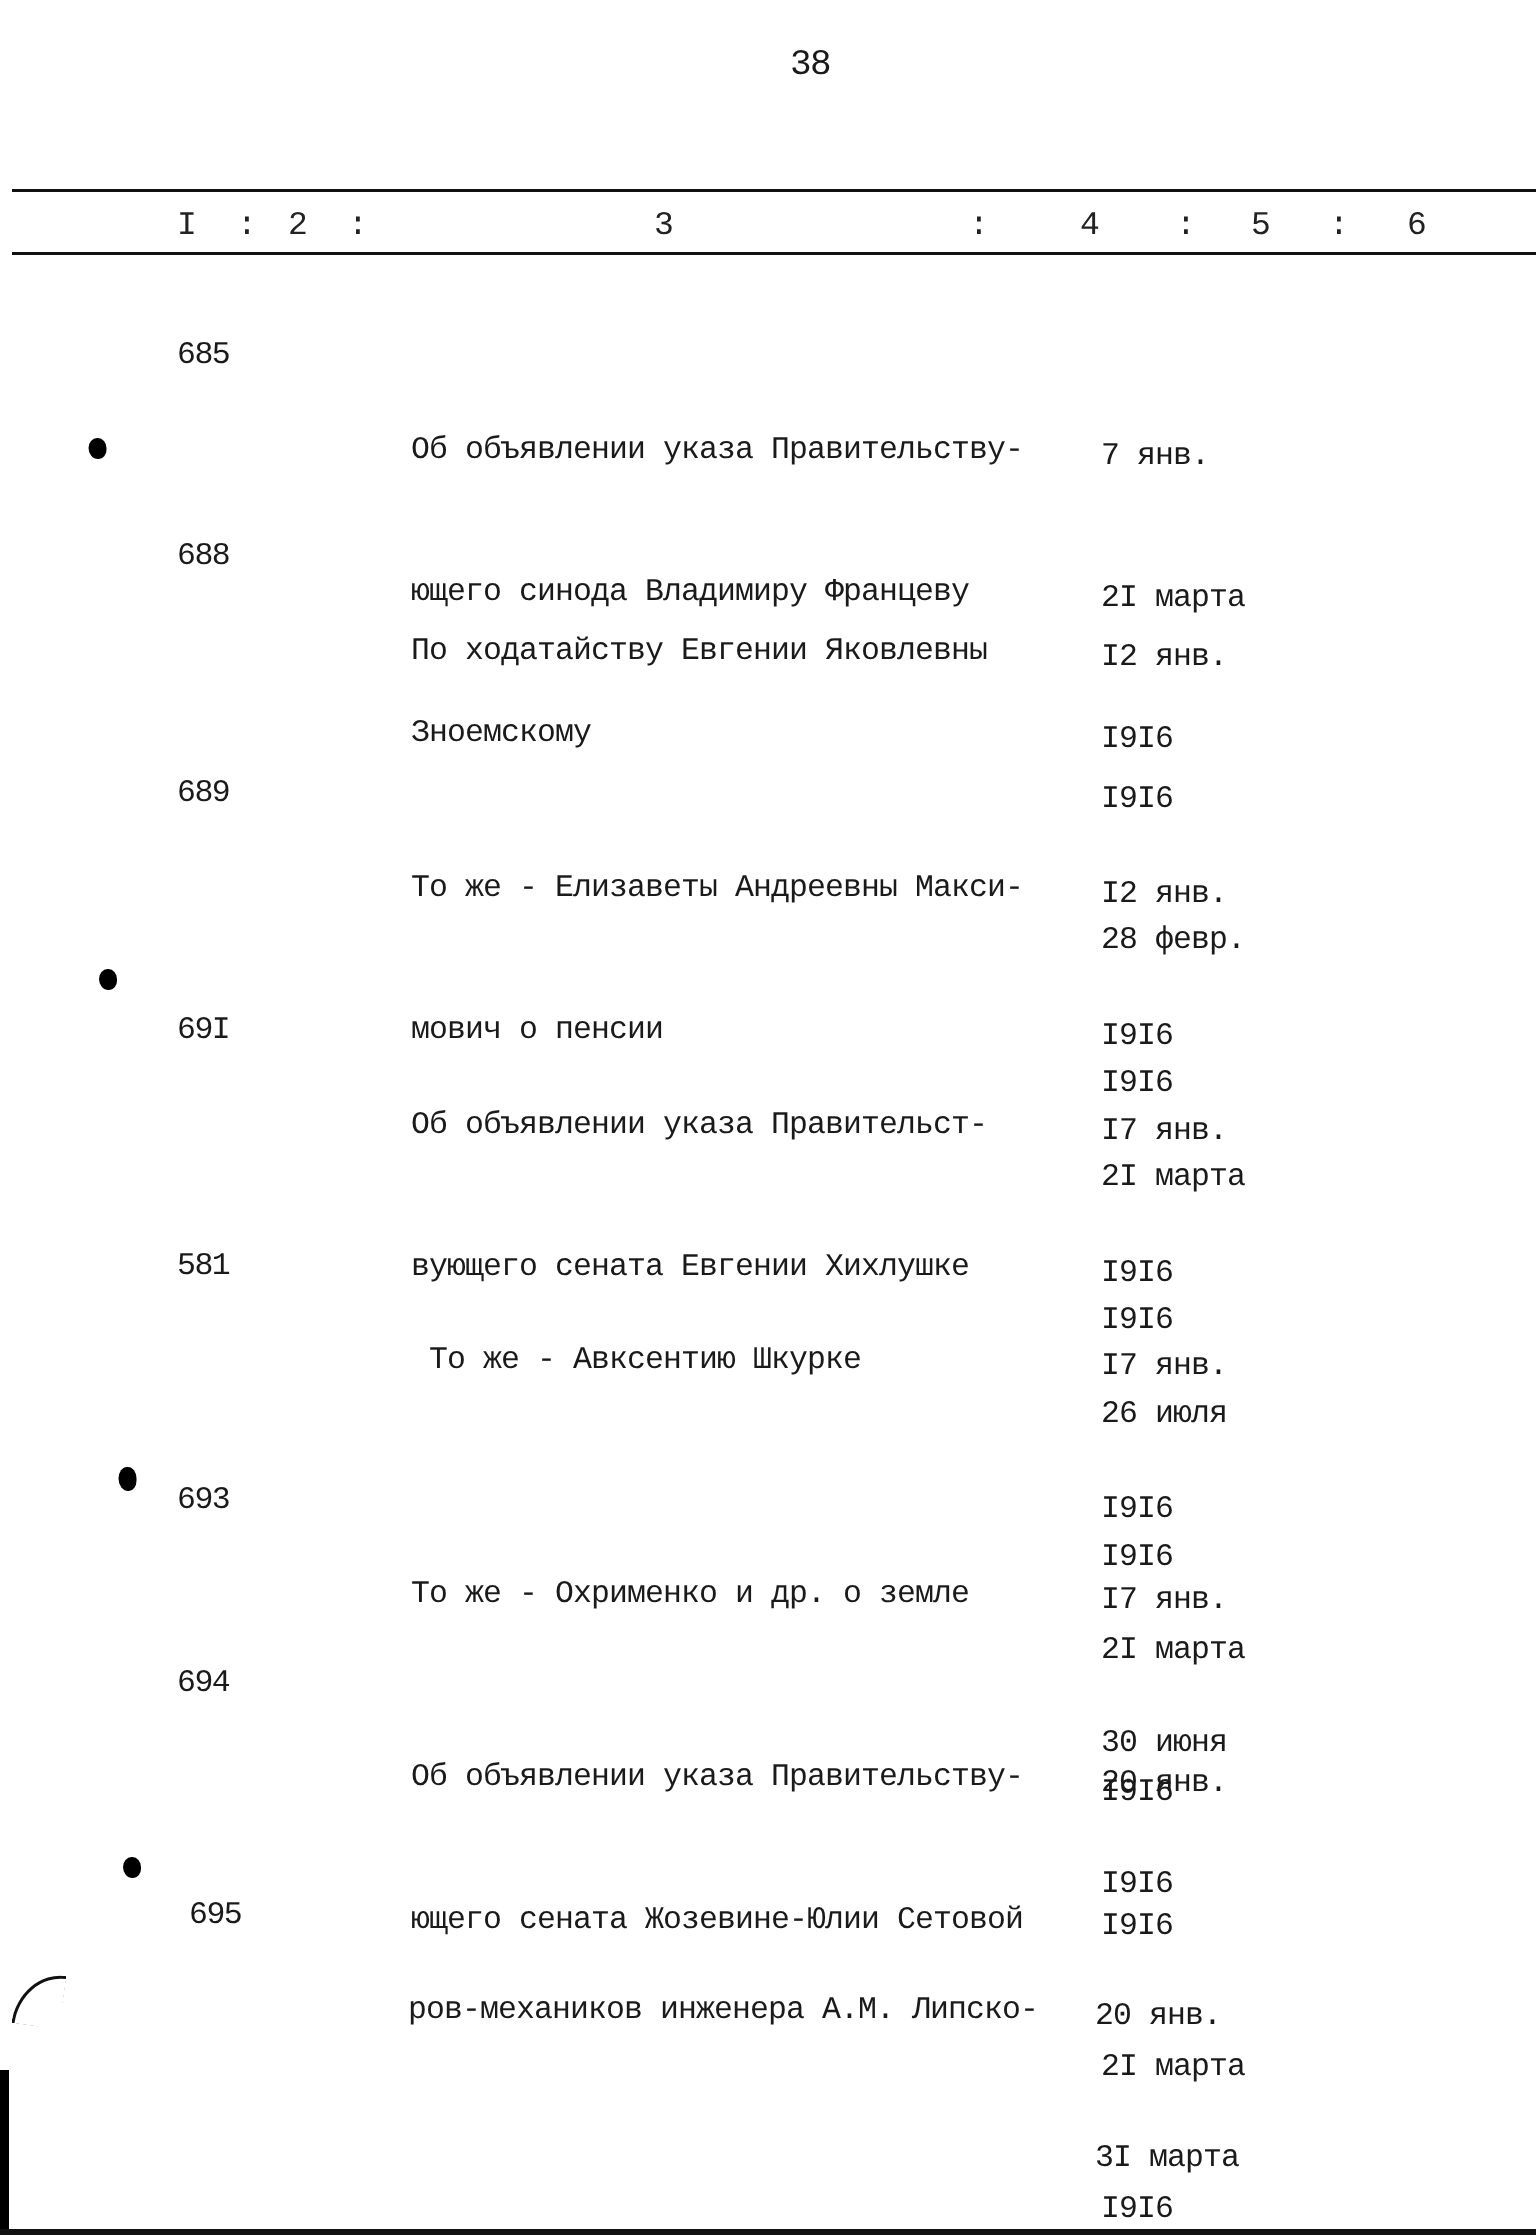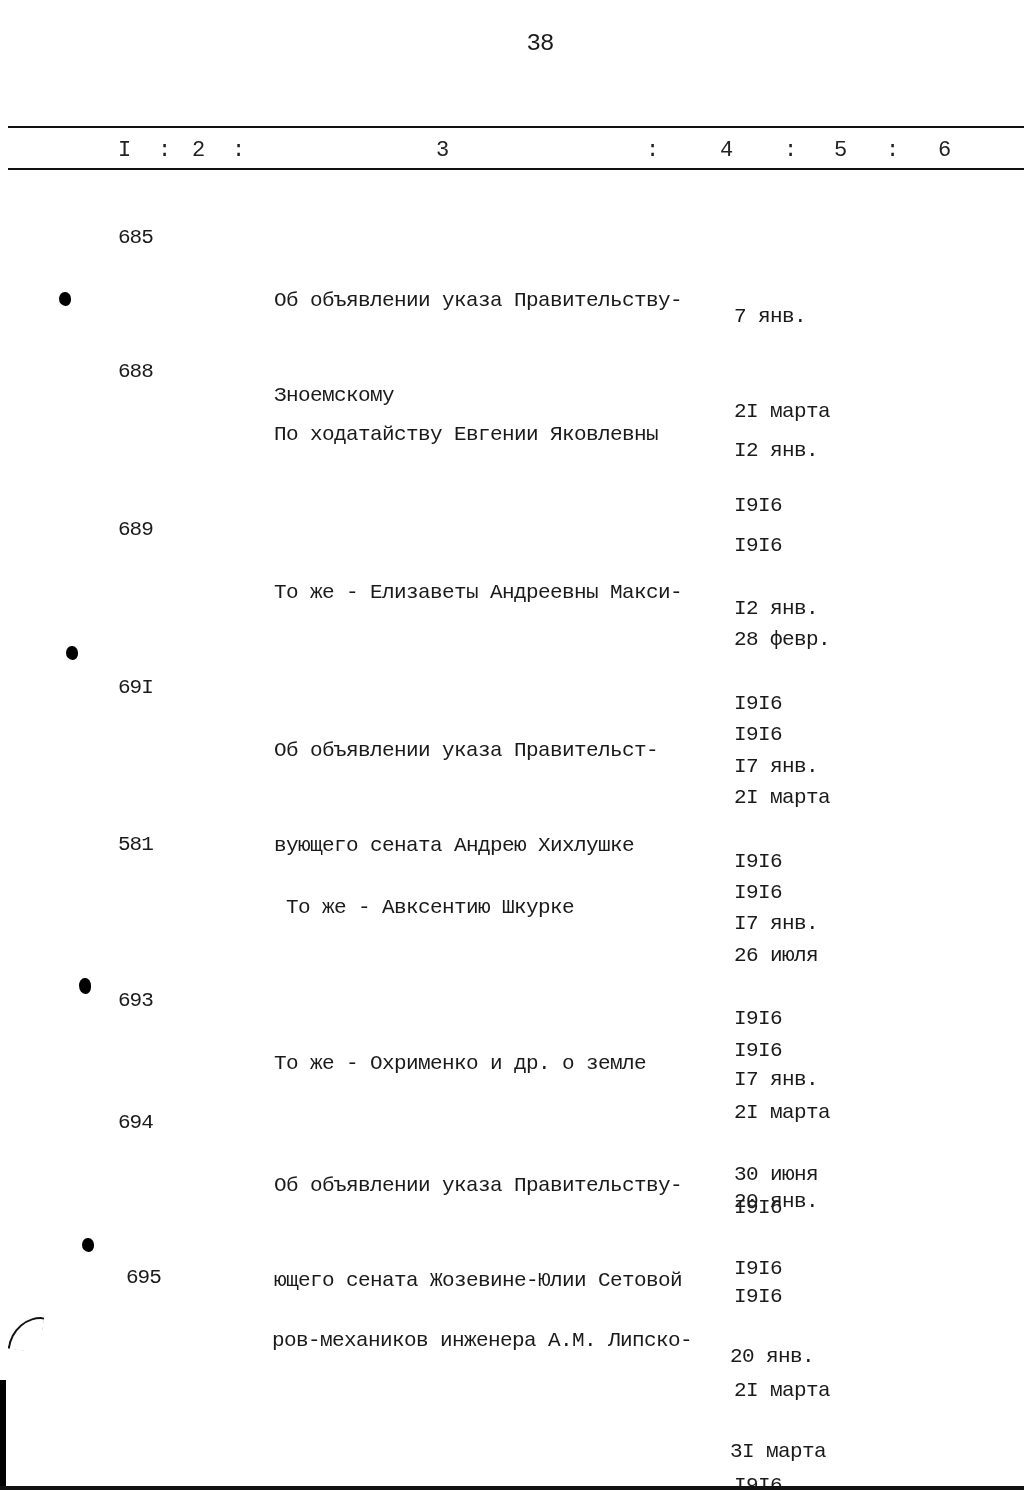--- a/index.html
+++ b/index.html
@@ -52,21 +52,21 @@
     .row .title {
       position: absolute;
       left: 234px;
       top: 0;
       white-space: pre;
       letter-spacing: -0.6px;
     }
     .row .dates {
       position: absolute;
       left: 694px;
-      top: 16px;
+      top: 4px;
       white-space: pre;
       letter-spacing: -0.6px;
     }
     .row .dates span, .row .title span { display: block; margin-left: 40px; }
     .mark {
       position: absolute;
       background: #000;
       border-radius: 50% 50% 45% 55%;
     }
     .left-edge {
@@ -112,20 +112,21 @@
     <span class="col-header" style="left:938px">6</span>
   </div>
   <div class="rule bottom"></div>
 
   <div>
 
     <div class="row" style="top:222px">
       <span class="num">685</span>
       <div class="title">
         <span>Об объявлении указа Правительству-</span>
+        <span>ющего синода Владимиру Францеву</span>
         <span>Зноемскому</span>
       </div>
       <div class="dates">
         <span>7 янв.</span>
         <span>2I марта</span>
         <span>I9I6</span>
       </div>
     </div>
 
     <div class="row" style="top:356px">
@@ -138,34 +139,35 @@
         <span>I9I6</span>
         <span>28 февр.</span>
         <span>I9I6</span>
       </div>
     </div>
 
     <div class="row" style="top:514px">
       <span class="num">689</span>
       <div class="title">
         <span>То же - Елизаветы Андреевны Макси-</span>
+        <span>мович о пенсии</span>
       </div>
       <div class="dates">
         <span>I2 янв.</span>
         <span>I9I6</span>
         <span>2I марта</span>
         <span>I9I6</span>
       </div>
     </div>
 
     <div class="row" style="top:672px">
       <span class="num">69I</span>
       <div class="title">
         <span>Об объявлении указа Правительст-</span>
-        <span>вующего сената Андрею Хихлушке</span>
+        <span>вующего сената Евгении Хихлушке</span>
       </div>
       <div class="dates">
         <span>I7 янв.</span>
         <span>I9I6</span>
         <span>26 июля</span>
         <span>I9I6</span>
       </div>
     </div>
 
     <div class="row" style="top:829px">

